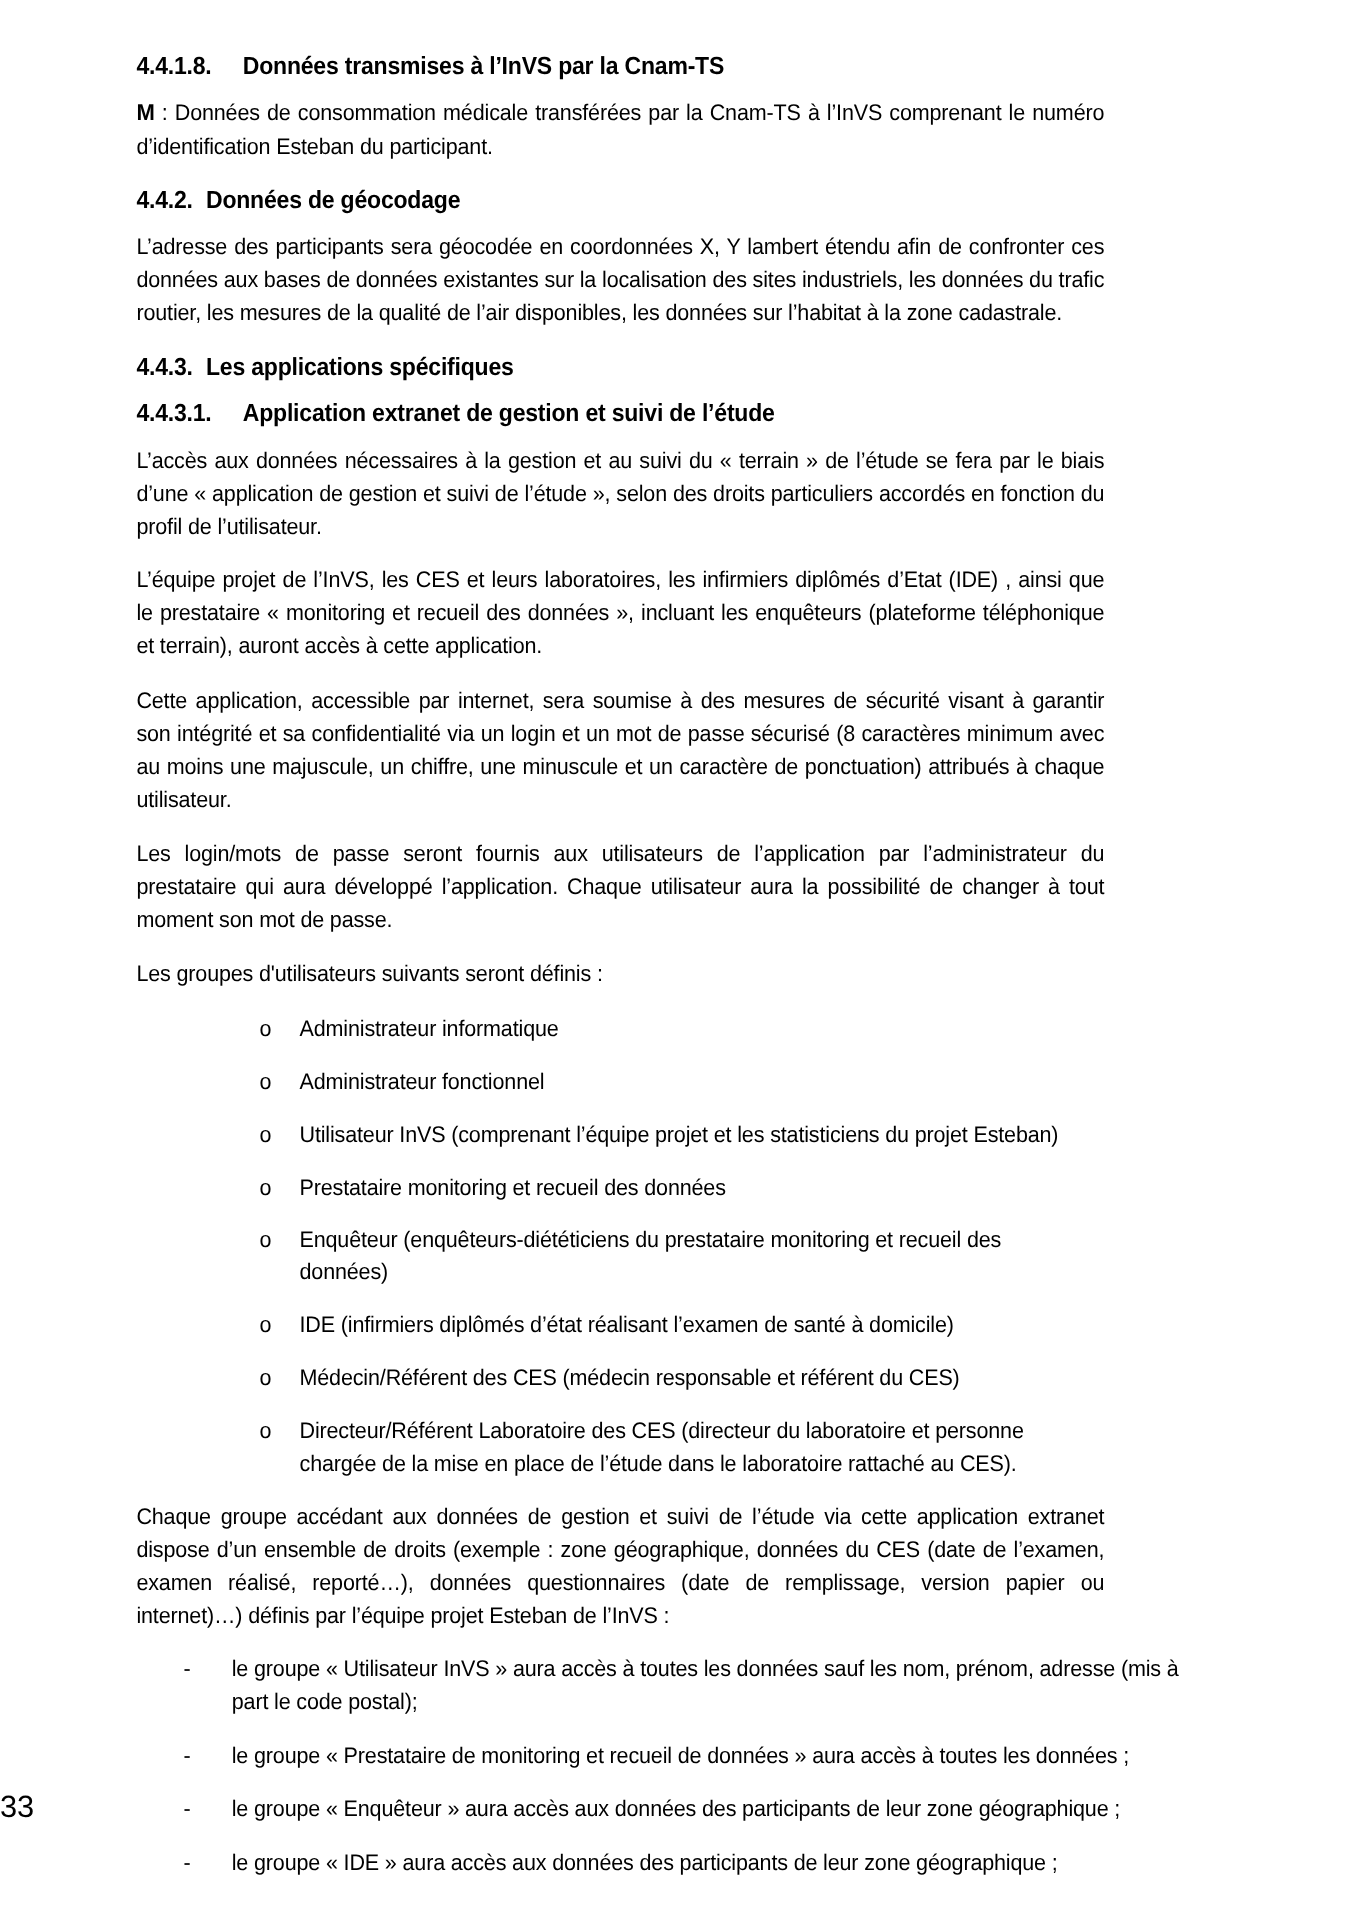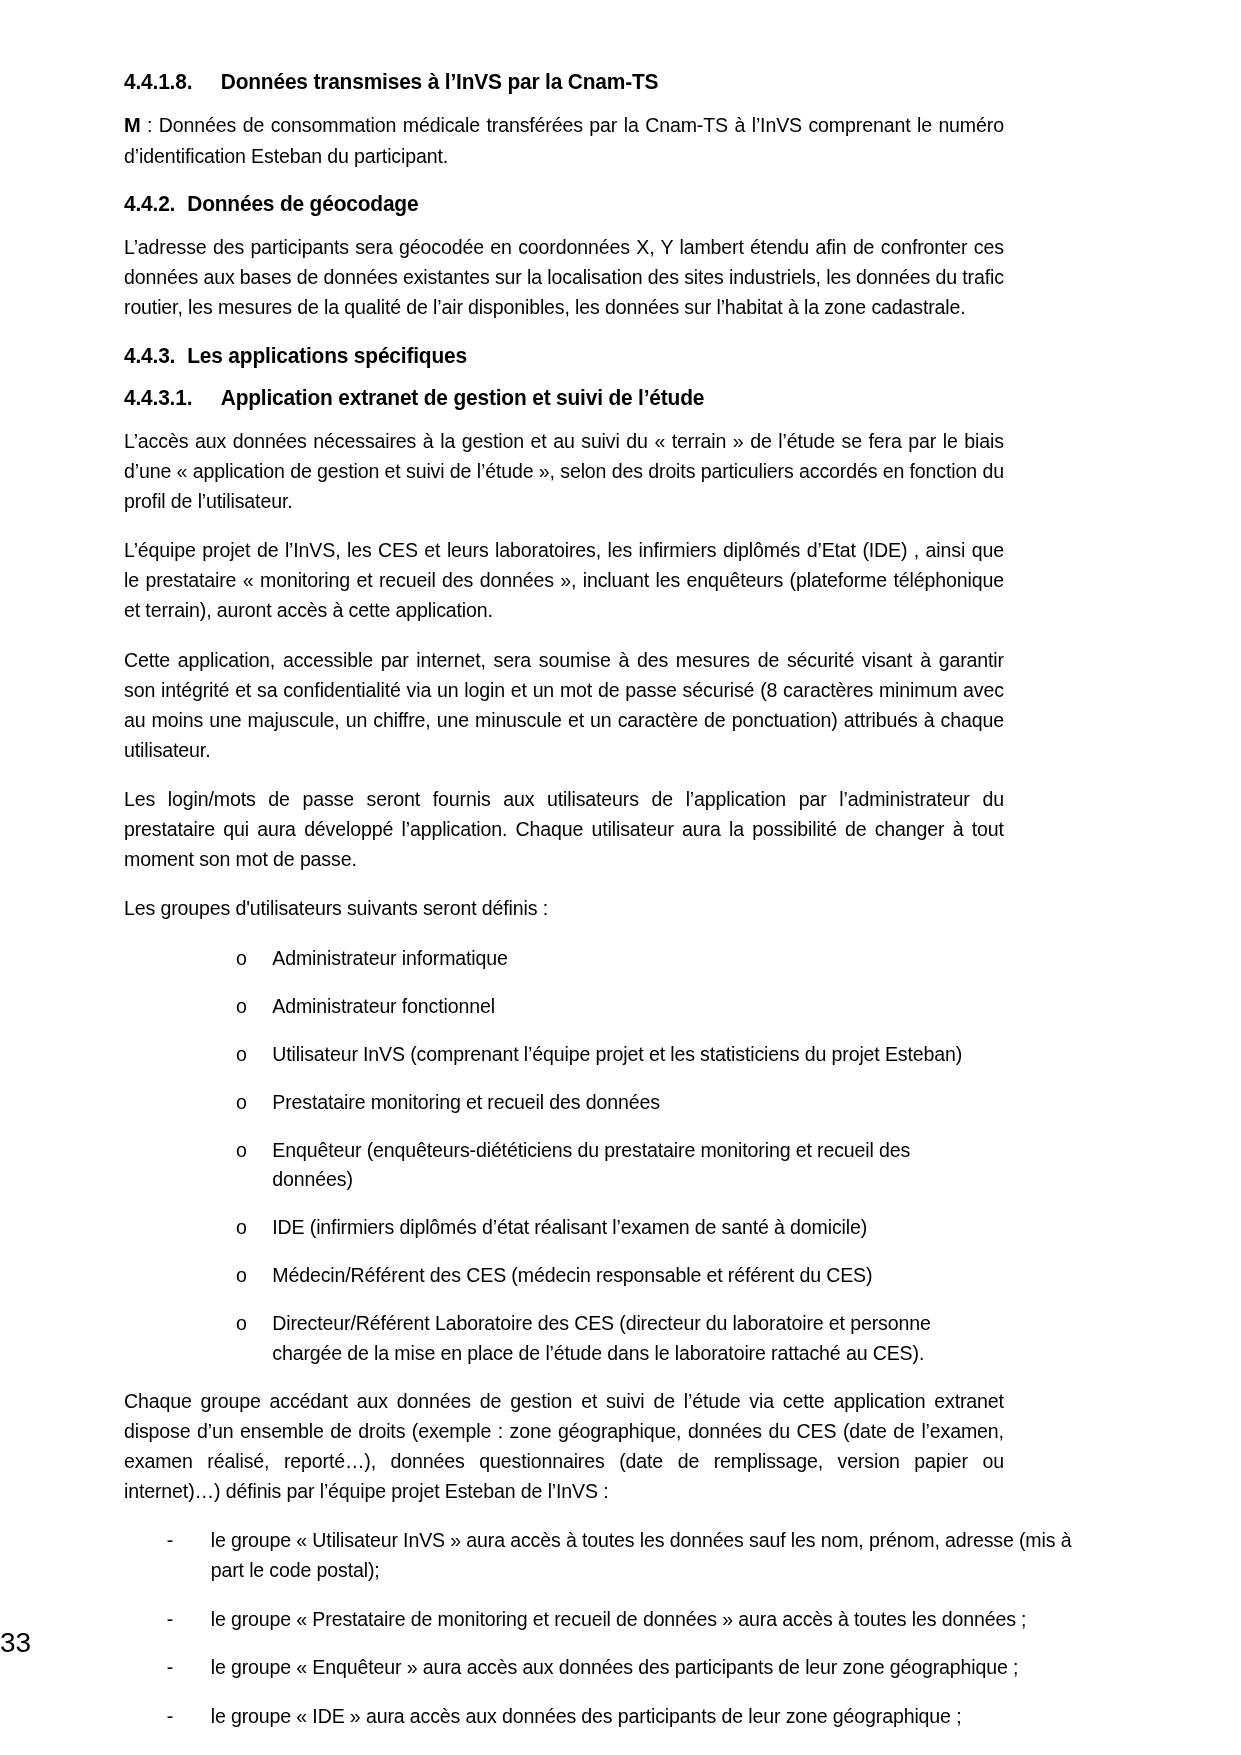--- a/index.html
+++ b/index.html
@@ -10,21 +10,21 @@
   body {
     font-family: "Liberation Sans", sans-serif;
     color: #000000;
   }
   .page {
     position: relative;
     width: 1241px;
     height: 1755px;
     background: #ffffff;
     box-sizing: border-box;
-    padding: 68px 118px 60px 124px;
+    padding: 46px 118px 60px 124px;
     overflow: hidden;
   }
   .content {
     width: 880px;
     position: relative;
   }
 
   
   h3.h-l3 {
     font-size: 22.5px;

